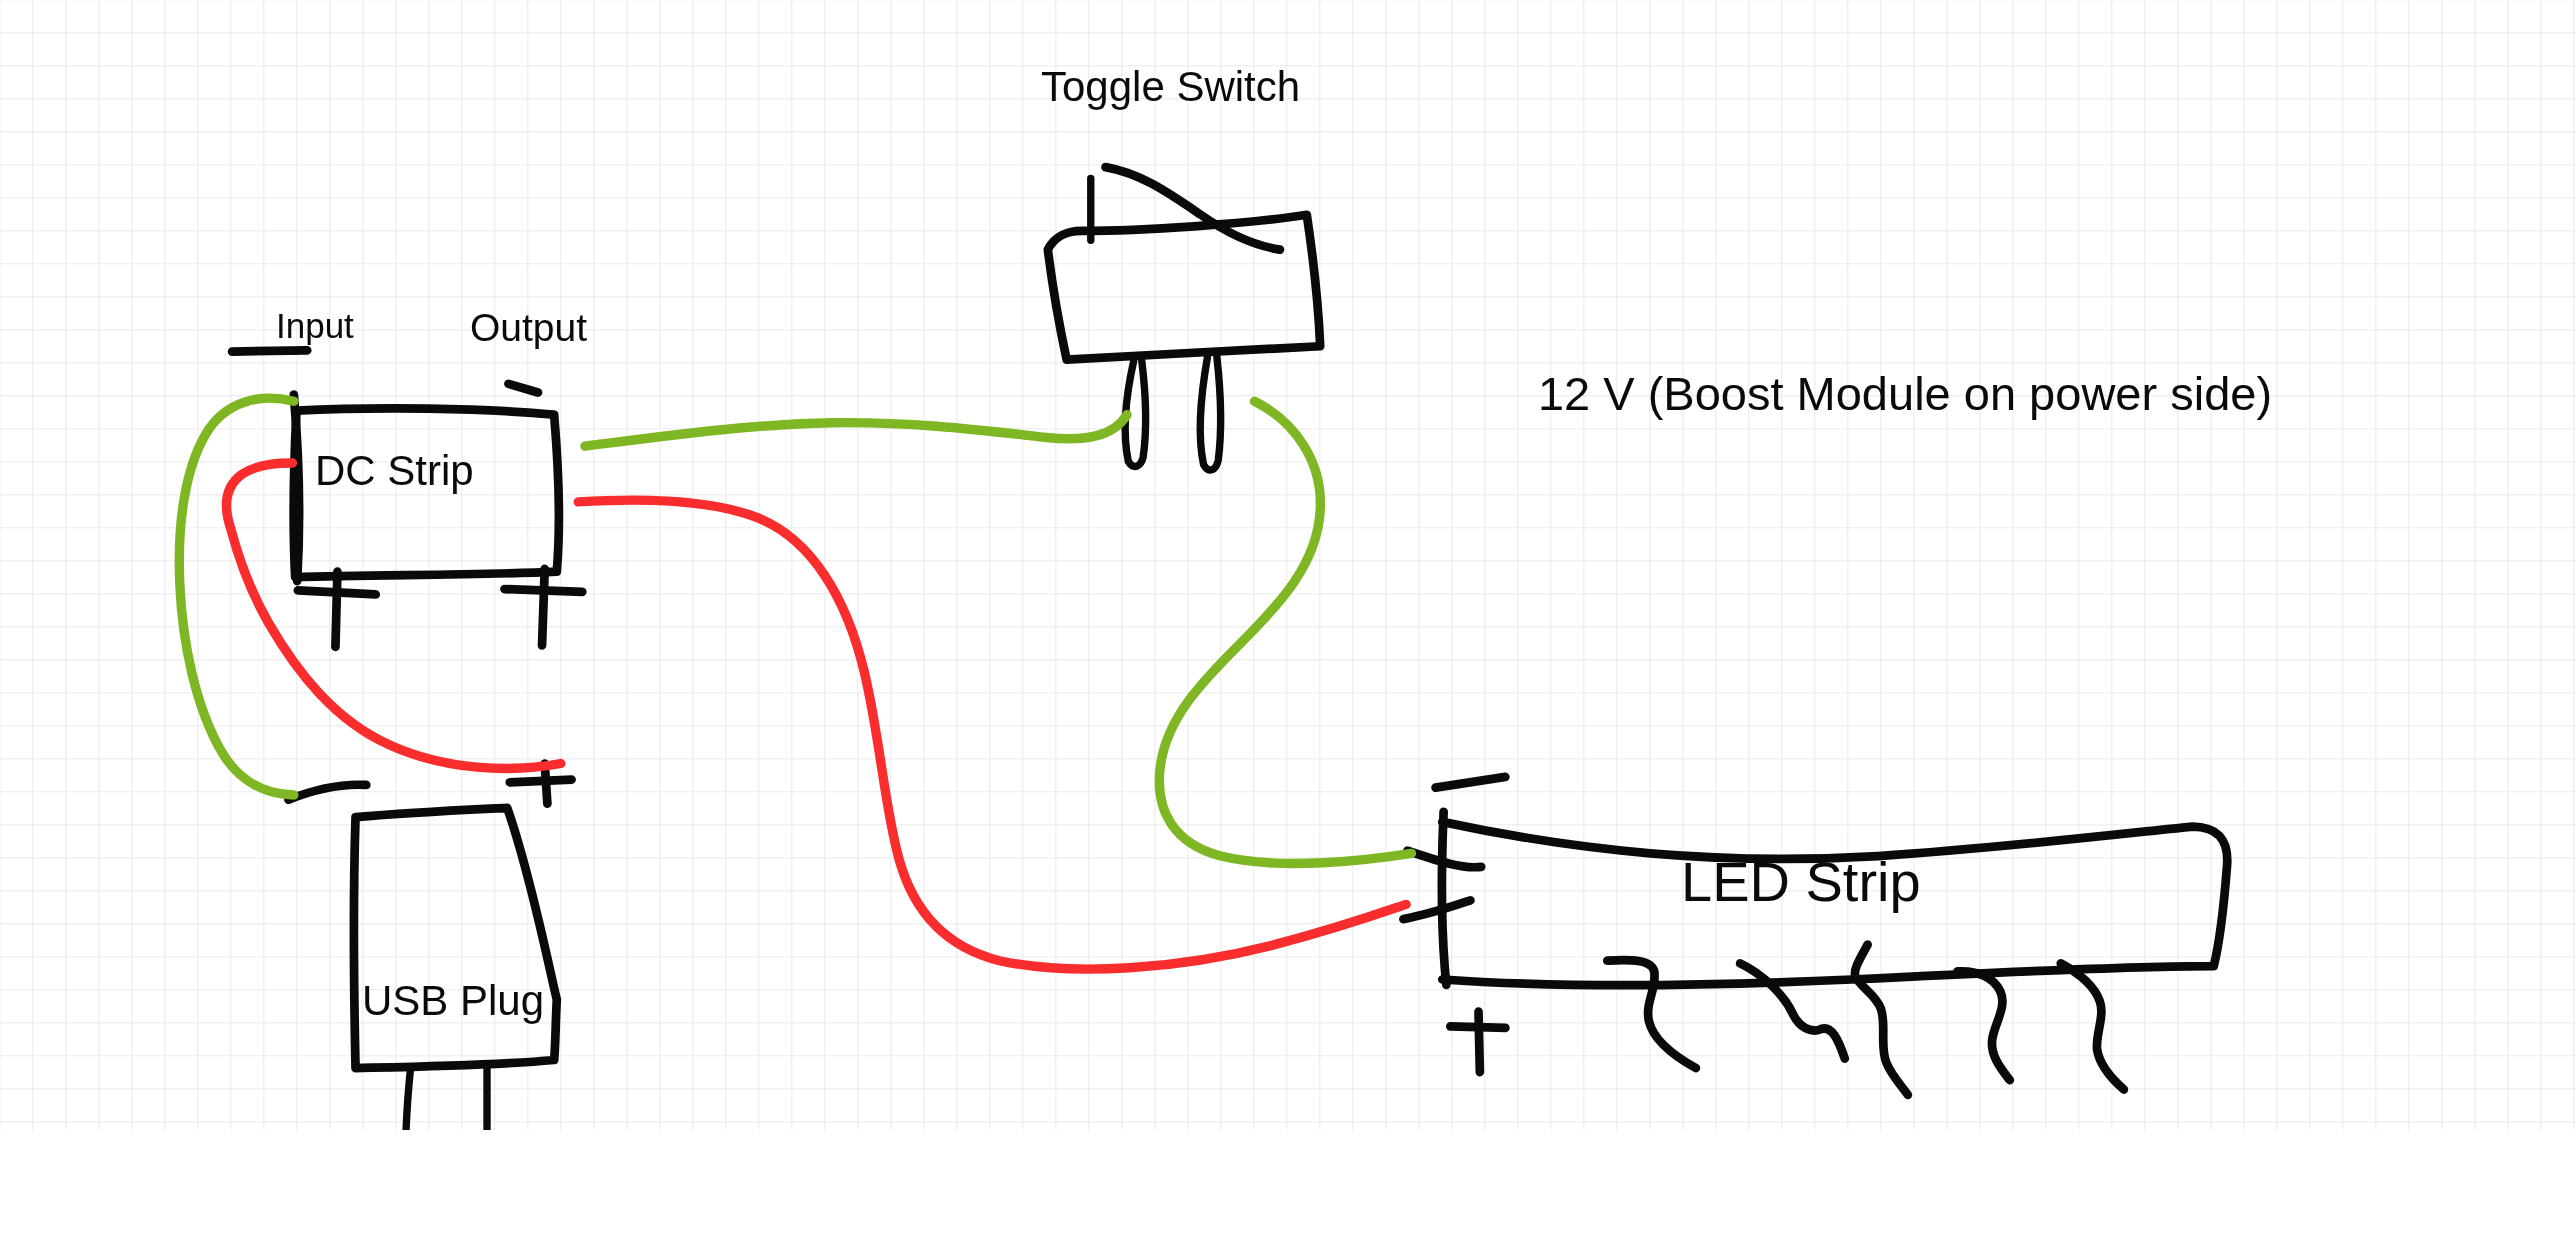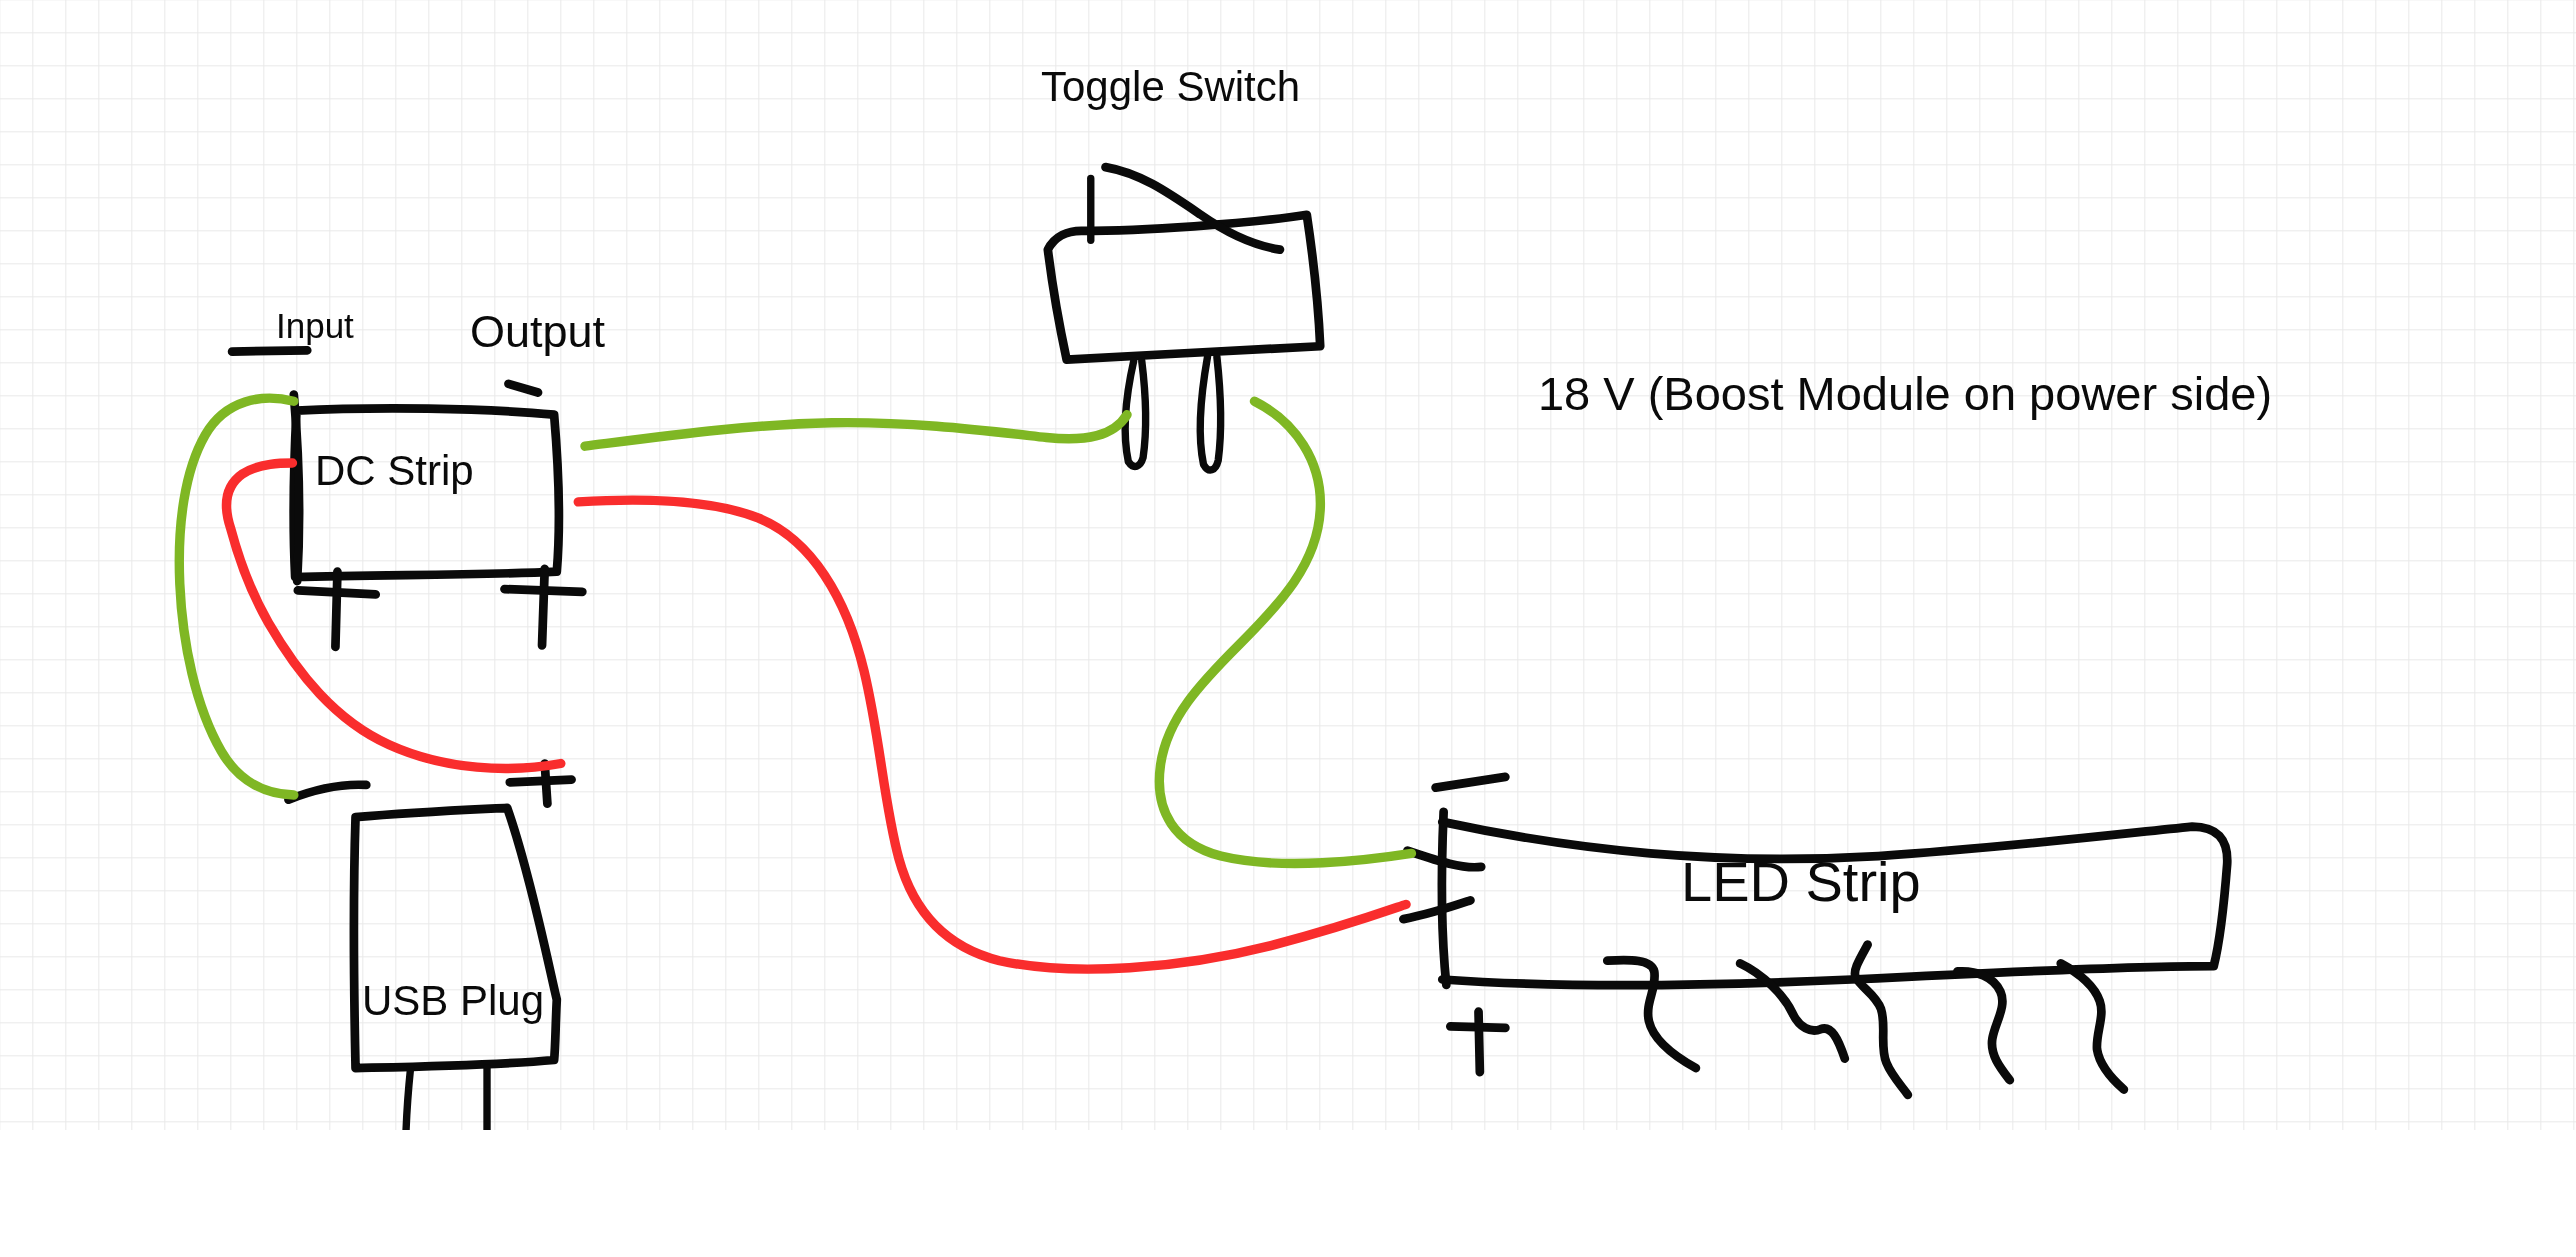--- a/index.html
+++ b/index.html
@@ -59,21 +59,21 @@
   }
   .lbl {
     position: absolute;
     color: #0a0a0a;
     font-family: "Liberation Sans", sans-serif;
     white-space: nowrap;
     line-height: 1.18;
   }
   .lbl-toggle    { left: 1041px; top: 62px;   font-size: 42px; }
   .lbl-input     { left: 276px;  top: 305px;  font-size: 35px; text-align: center; }
-  .lbl-output    { left: 470px;  top: 305px;  font-size: 45px; }
+  .lbl-output    { left: 470px;  top: 305px;  font-size: 39px; }
   .lbl-dcboost   { left: 315px;  top: 446px;  font-size: 42px; }
   .lbl-usbplug   { left: 362px;  top: 976px; font-size: 42px; }
   .lbl-ledstrip  { left: 1681px; top: 849px; font-size: 56px; }
   .lbl-note      { left: 1536px; top: 366px;  font-size: 47px;
                    width: 738px; text-align: center; white-space: normal; }
 </style>
 </head>
 <body>
 
 <div id="canvas">
@@ -219,16 +219,16 @@
   <div class="lbl lbl-input">Input</div>
 
   <div class="lbl lbl-output">Output</div>
 
   <div class="lbl lbl-dcboost">DC Strip</div>
 
   <div class="lbl lbl-usbplug">USB Plug</div>
 
   <div class="lbl lbl-ledstrip">LED Strip</div>
 
-  <div class="lbl lbl-note">18 V (Boost Module on power side)</div>
+  <div class="lbl lbl-note">12 V (Boost Module on power side)</div>
 
 </div>
 
 
 </body></html>

